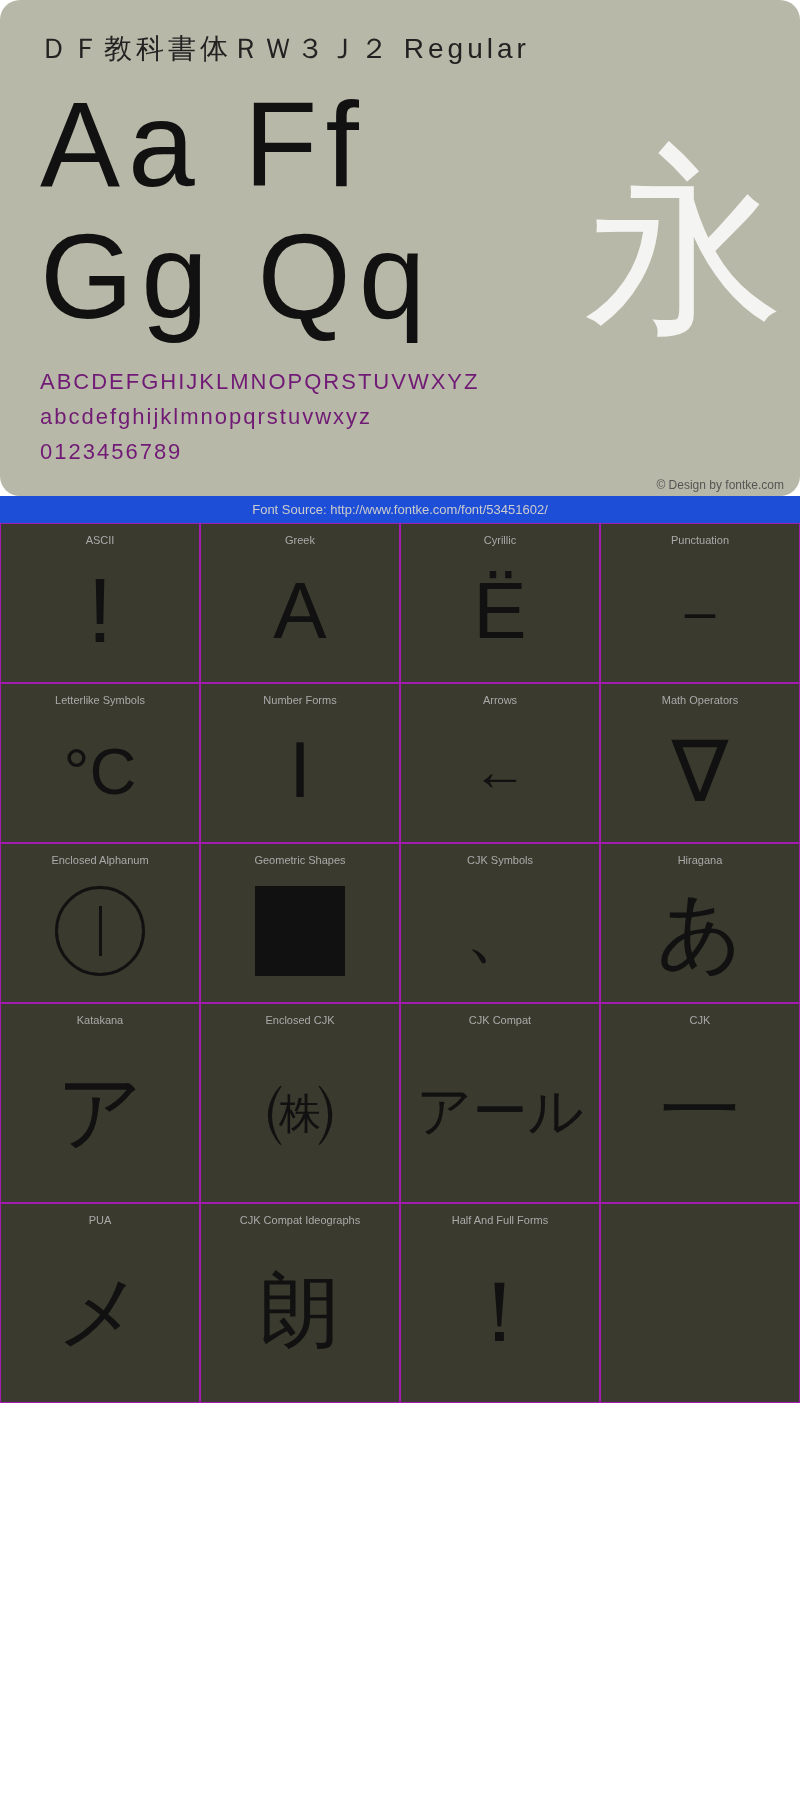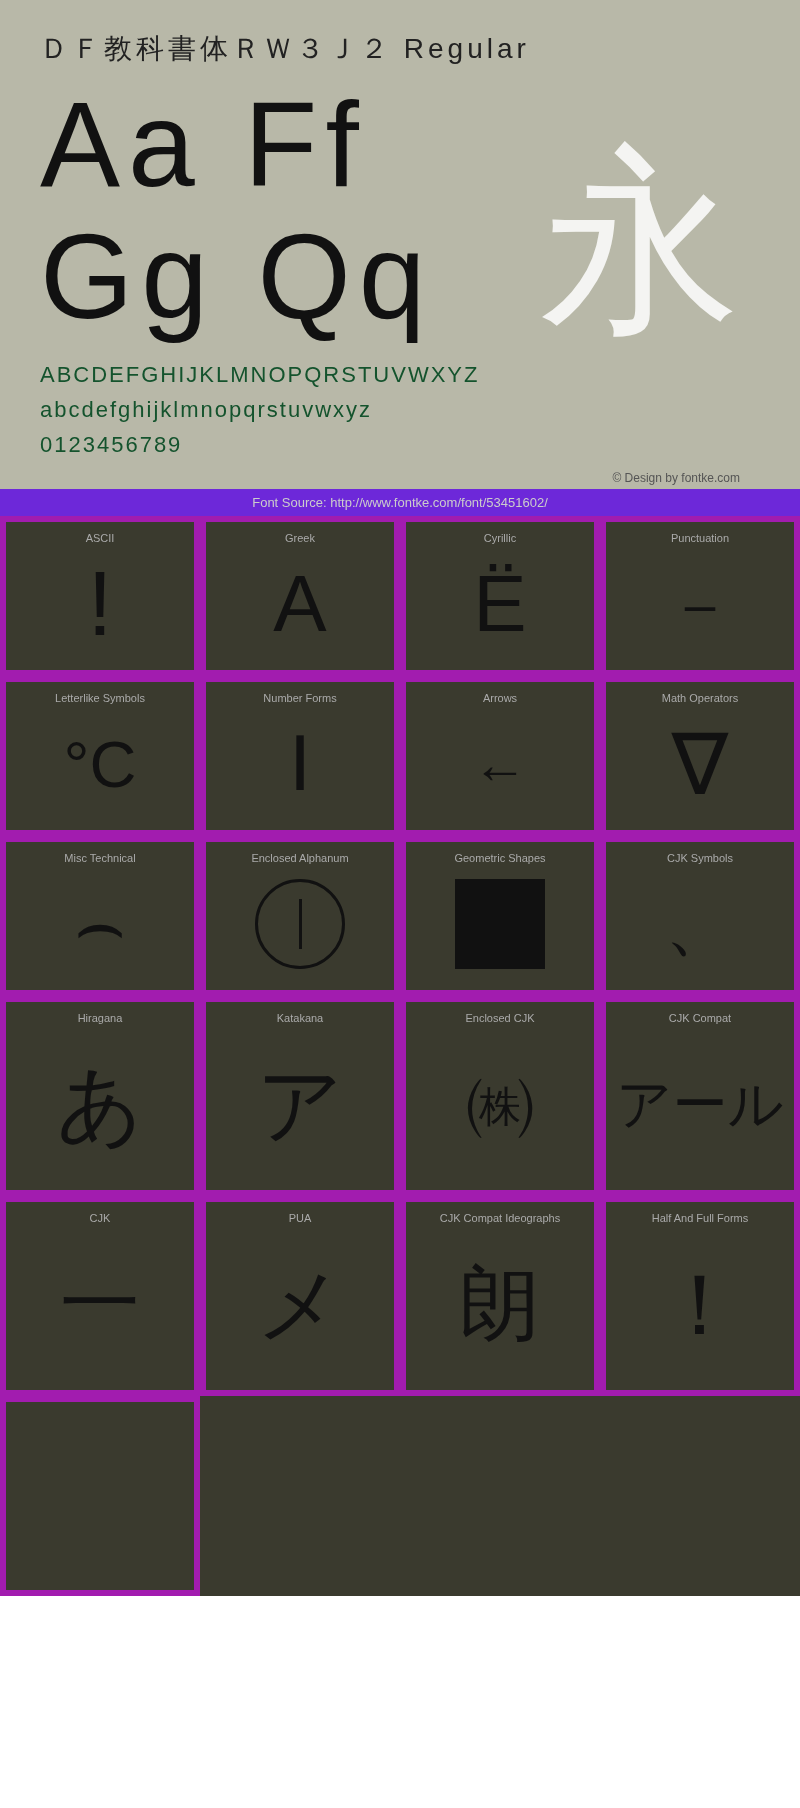--- a/index.html
+++ b/index.html
@@ -1,22 +1,23 @@
 <!DOCTYPE html>
 <html><head>
   <meta charset="utf-8">
   <style>
     * { margin: 0; padding: 0; box-sizing: border-box; }
     body { width: 800px; background: #fff; font-family: Arial, sans-serif; }
 
     
     .header-section {
       background: #b8b8a8;
-      padding: 20px 60px 0 40px;
+      padding: 20px 16px 0 40px;
       position: relative;
+      border-radius: 20px;
     }
     .font-title {
       font-size: 28px;
       letter-spacing: 4px;
       color: #222;
       font-weight: normal;
       padding-top: 10px;
       font-family: Arial, sans-serif;
     }
     .preview-area {
@@ -37,50 +38,50 @@
     }
     .kanji-char {
       font-size: 200px;
       color: #fff;
       opacity: 0.85;
       line-height: 1;
       margin-left: 20px;
       margin-top: -10px;
     }
     .alphabet-lines {
-      margin-top: 15px;
+      margin-top: 22px;
       font-size: 22px;
       letter-spacing: 2px;
-      color: #14532d;
+      color: #701a75;
       font-family: Arial, sans-serif;
       line-height: 1.6;
       font-weight: normal;
     }
     .copyright-line {
       text-align: right;
       font-size: 12px;
       color: #555;
       padding: 8px 0 4px 0;
     }
     .source-line {
-      background: #6d28d9;
+      background: #1d4ed8;
       color: #ccc;
       font-size: 13px;
       text-align: center;
       padding: 6px 0;
     }
 
     
     .grid-section {
       background: #3a3a2e;
       display: grid;
       grid-template-columns: repeat(4, 1fr);
     }
     .grid-cell {
-      border: 6px solid #a21caf;
+      border: 1px solid #a21caf;
       display: flex;
       flex-direction: column;
       align-items: center;
       padding: 10px 5px 15px 5px;
       min-height: 160px;
     }
     .cell-label {
       font-size: 11px;
       color: #aaa;
       margin-bottom: 10px;
@@ -238,24 +239,20 @@
   <div class="grid-cell">
     <div class="cell-label">Arrows</div>
     <div class="cell-glyph arrow-glyph">←</div>
   </div>
 
   <div class="grid-cell">
     <div class="cell-label">Math Operators</div>
     <div class="cell-glyph math-glyph">∇</div>
   </div>
   <div class="grid-cell">
-    <div class="cell-label">Misc Technical</div>
-    <div class="cell-glyph misc-tech" style="font-size:80px;">⌢</div>
-  </div>
-  <div class="grid-cell">
     <div class="cell-label">Enclosed Alphanum</div>
     <div class="cell-glyph" style="align-items:center; justify-content:center;">
       <div class="circle-glyph">
         <div class="circle-inner-line"></div>
       </div>
     </div>
   </div>
 
   <div class="grid-cell">
     <div class="cell-label">Geometric Shapes</div>

